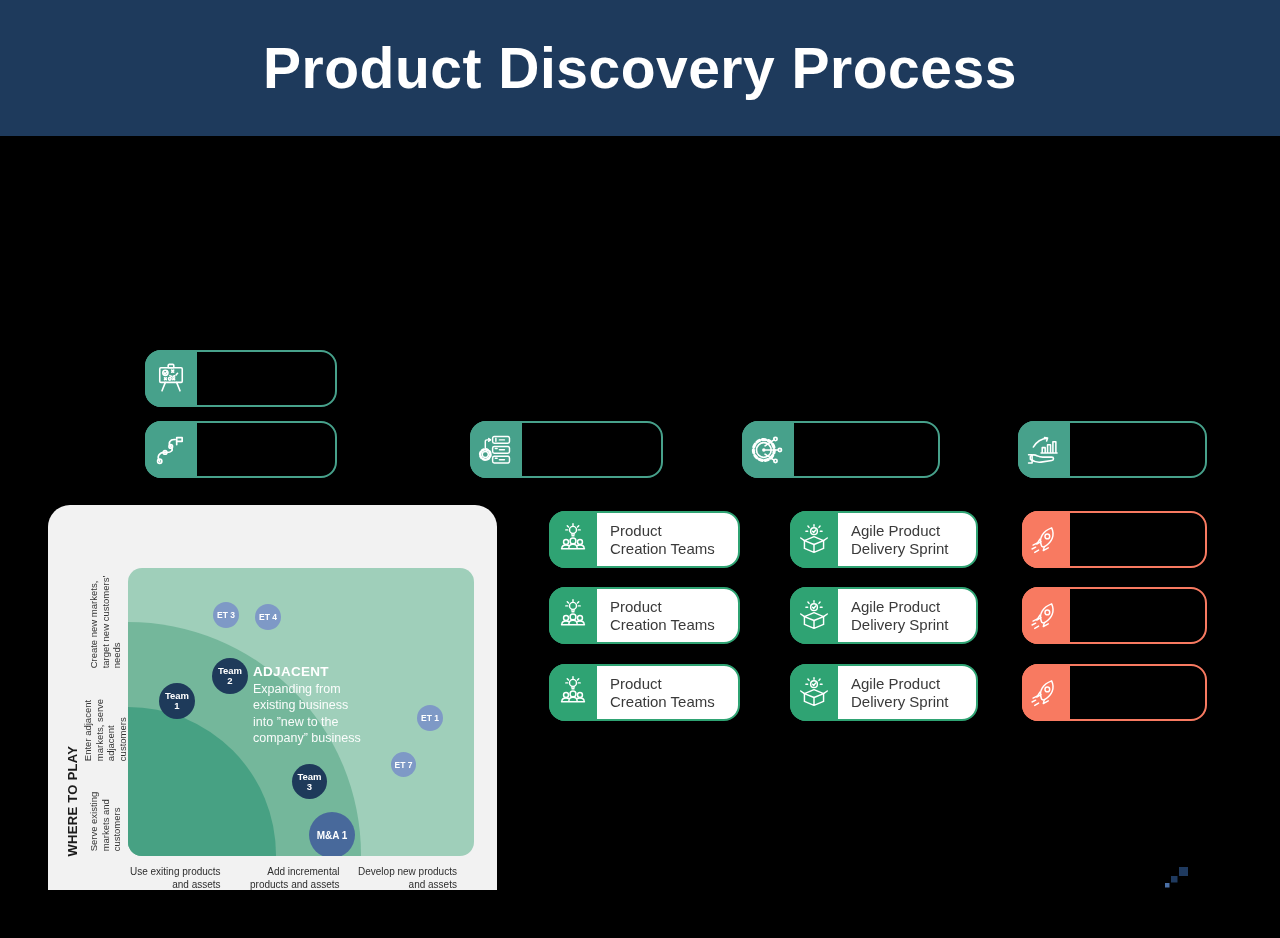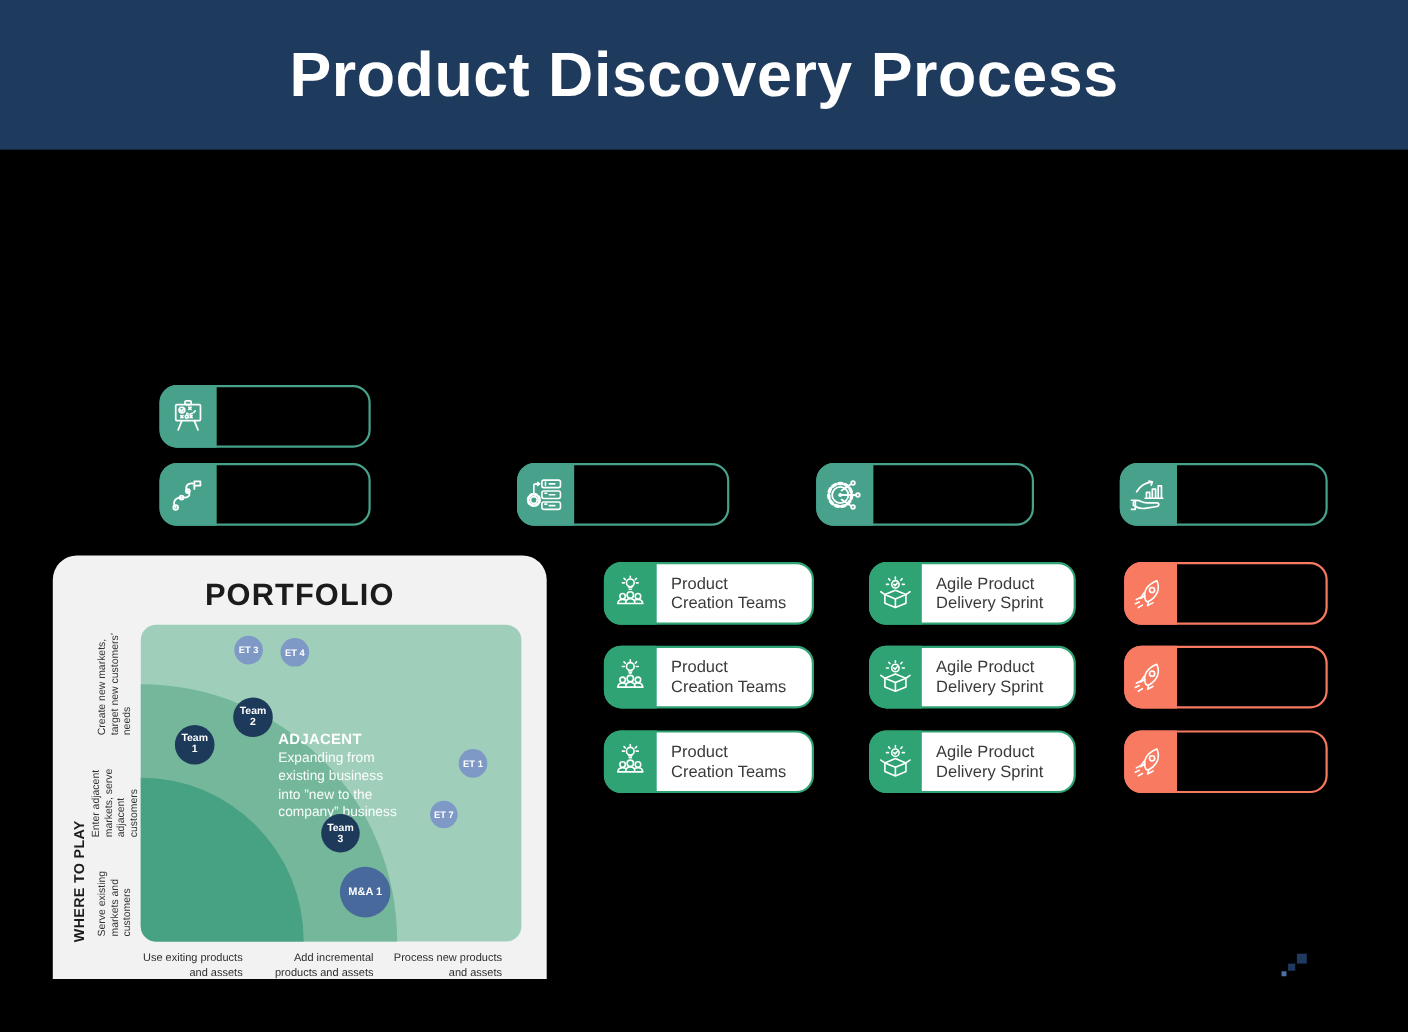--- a/index.html
+++ b/index.html
@@ -37,21 +37,21 @@
   .chart{position:absolute;left:80px;top:63px;width:346px;height:288px;background:var(--chart-outer,#9fcfba);
          border-radius:14px;overflow:hidden;}
   .ring-middle{position:absolute;left:-233px;top:54px;width:466px;height:466px;border-radius:50%;
          background:var(--chart-middle,#74b79b);}
   .ring-core{position:absolute;left:-148px;top:139px;width:296px;height:296px;border-radius:50%;
          background:var(--chart-core,#47a183);}
   .region{position:absolute;color:#fff;}
   .region .rname{font-weight:700;font-size:13.5px;letter-spacing:.3px;margin-bottom:2px;}
   .region .rdesc{font-size:12.5px;line-height:1.3;color:rgba(255,255,255,.96);}
   .bubble{position:absolute;border-radius:50%;display:flex;align-items:center;justify-content:center;
-          color:#fff;font-weight:700;text-align:center;white-space:pre-line;}
+          color:#fff;font-weight:700;text-align:center;white-space:pre-line;margin-top:24px;}
   .bubble.et{background:var(--bubble-et,#7e99c6);font-size:8.5px;}
   .bubble.team{background:var(--bubble-team,#1e3a5a);font-size:9.5px;line-height:1.05;}
   .bubble.ma{background:var(--bubble-ma,#48699b);font-size:10px;}
 
   .rot{position:absolute;transform:rotate(-90deg);white-space:pre-line;font-size:9.5px;line-height:1.22;color:#333;}
   .axis-title-y{position:absolute;transform:rotate(-90deg);font-size:13px;font-weight:700;color:#1b1b1b;
                 white-space:nowrap;letter-spacing:.3px;}
   .xlab{position:absolute;font-size:10px;line-height:1.3;color:#2e2e2e;white-space:pre-line;text-align:right;}
   .axis-title-x{position:absolute;font-size:13.5px;font-weight:700;color:#1b1b1b;letter-spacing:.3px;}
 
@@ -298,21 +298,20 @@
         <path d="M14.5 21.8 L13.6 25.4 L18 23"></path>
         <path d="M4.5 20.5 L8 18.7 M3.6 24 L6.8 22.4 M6 27 L9.4 25"></path>
       </svg>
     </div>
     <div class="pill-body">
         <span class="pill-label"></span>
       </div>
   </div>
 
   <div class="card">
-    <div class="ptitle">PORTFOLIO</div>
 
     <div class="chart">
       <div class="ring-middle"></div>
       <div class="ring-core"></div>
 
       <div class="region" style="left:125px;top:84px;width:114px;margin-top:12px;">
         <div class="rname">ADJACENT</div>
         <div class="rdesc">Expanding from existing business into ”new to the company” business</div>
       </div>
 
@@ -337,21 +336,21 @@
 adjacent customers</div>
     <div class="rot" style="left:12px;top:284px;width:90px;">Serve existing
 markets and
 customers</div>
     <div class="axis-title-y" style="left:-30px;top:290px;width:108px;">WHERE TO PLAY</div>
 
     <div class="xlab" style="left:82px;top:360px;">Use exiting products
 and assets</div>
     <div class="xlab" style="left:202px;top:360px;">Add incremental
 products and assets</div>
-    <div class="xlab" style="left:310px;top:360px;">Process new products
+    <div class="xlab" style="left:310px;top:360px;">Develop new products
 and assets</div>
     <div class="axis-title-x" style="left:82px;top:393px;">HOW TO WIN</div>
   </div>
 
   <div class="logo">
     <svg width="30" height="28" viewBox="0 0 30 28">
       <rect x="1" y="19" width="4.5" height="4.5" fill="#4a6fa5"></rect>
       <rect x="7" y="12" width="6.5" height="6.5" fill="#1f3a5f"></rect>
       <rect x="15" y="3" width="9" height="9" fill="#1f3a5f"></rect>
     </svg>

